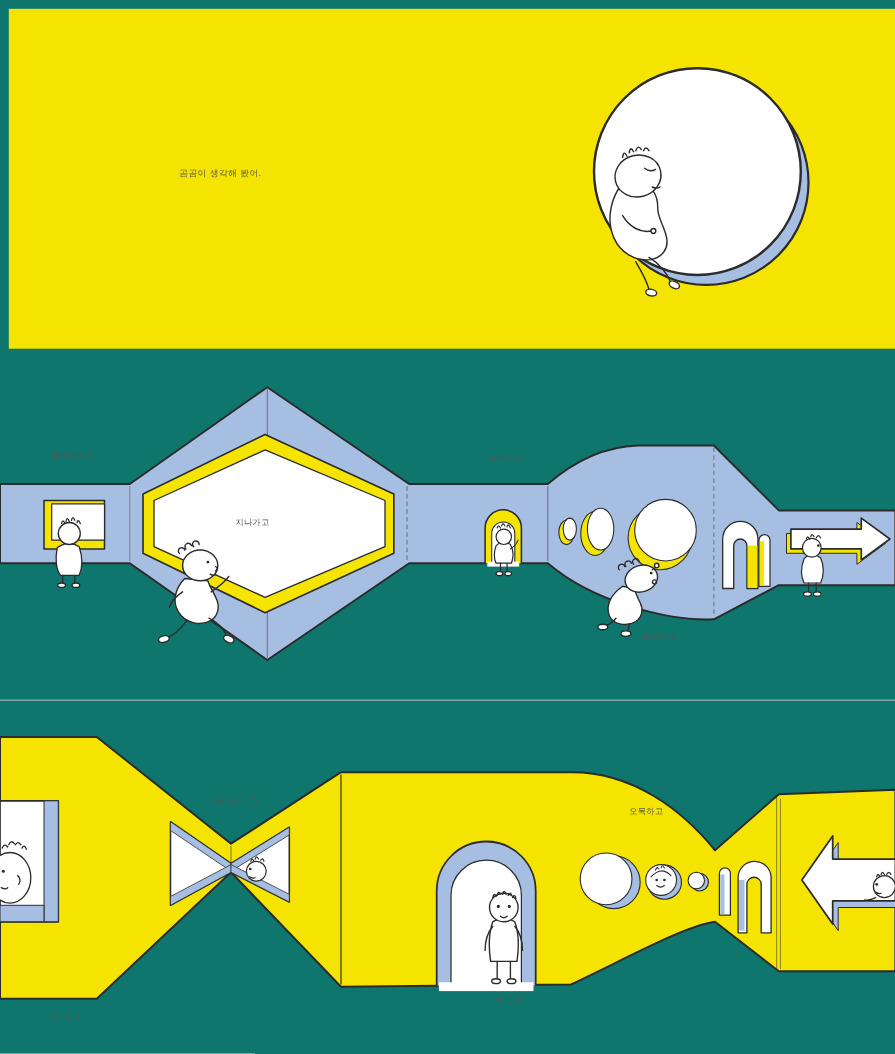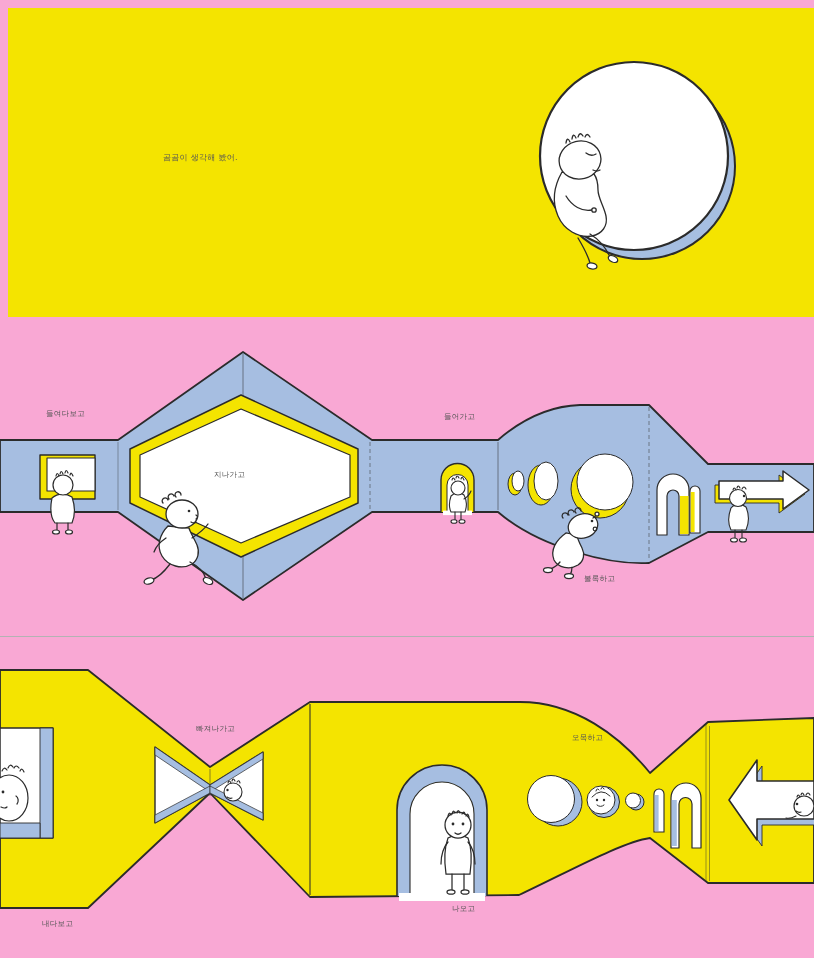--- a/index.html
+++ b/index.html
@@ -1,16 +1,16 @@
 <!DOCTYPE html>
 <html><head>
 <meta charset="utf-8">
 <style>
   html,body{margin:0;padding:0;background:#ffffff;}
-  .page{position:relative;width:814px;height:958px;background:#f9a8d4;overflow:hidden;
+  .page{position:relative;width:814px;height:958px;background:#0f766e;overflow:hidden;
         font-family:"DejaVu Sans",sans-serif;}
   .panel{position:absolute;left:0;width:814px;}
   .panel svg{display:block;}
   #panel-top{top:0;height:318px;}
   #panel-middle{top:318px;height:318px;}
   #panel-bottom{top:636px;height:322px;}
   .divider{position:absolute;left:0;top:636px;width:814px;height:1px;background:#b3b3b3;}
   text{font-family:"DejaVu Sans",sans-serif;fill:#555;}
 </style>
 </head>

